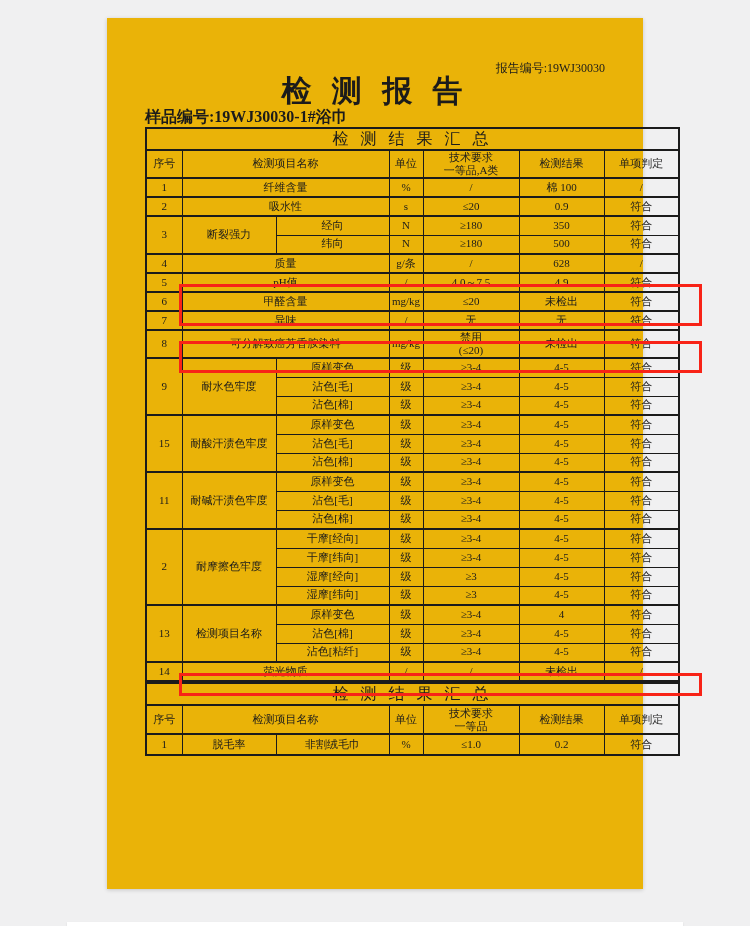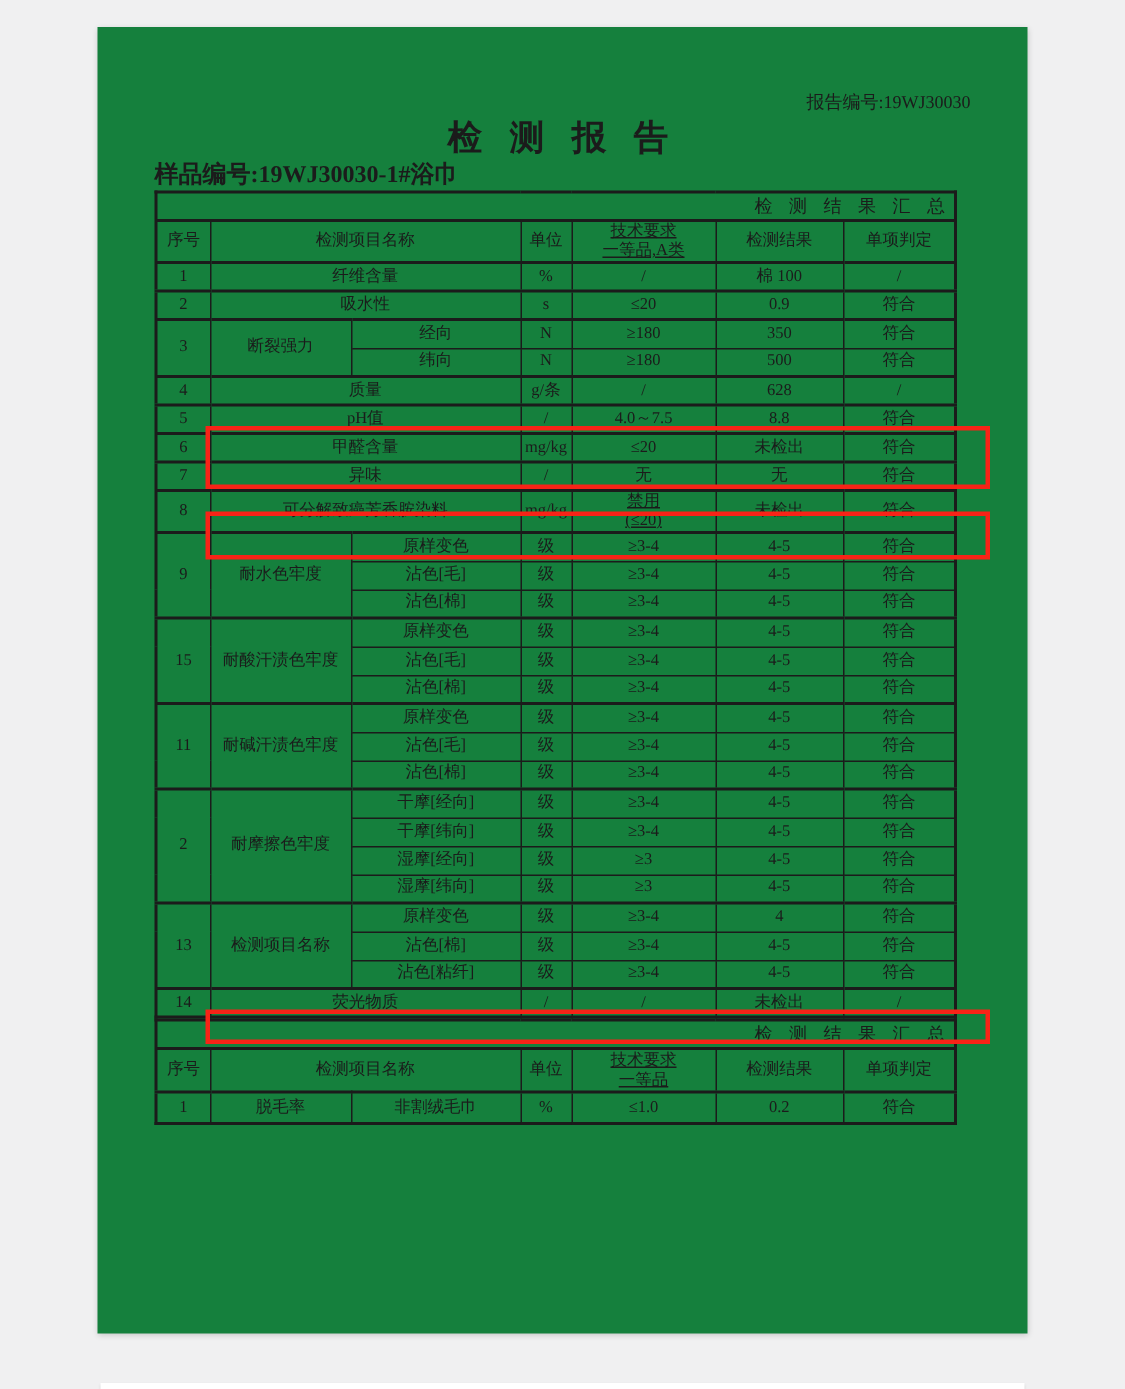--- a/index.html
+++ b/index.html
@@ -5,39 +5,39 @@
   html,body{margin:0;padding:0;}
   body{
     background:#f0f0f1;
     width:750px;height:926px;
     font-family:"Liberation Serif","DejaVu Serif",serif;
     color:#1b1b1b;
     -webkit-font-smoothing:antialiased;
   }
   .page{
     position:relative;
-    width:620px;height:871px;
+    width:536px;height:871px;
     margin:18px auto 0;
-    background:#15803d;
+    background:#eab308;
     box-shadow:0 1px 4px rgba(0,0,0,.18);
   }
   .next-page-strip{
     width:616px;height:4px;margin:33px auto 0;
     background:#ffffff;box-shadow:0 1px 2px rgba(0,0,0,.12);
   }
   .meta{
     padding:42px 38px 0 0;
     text-align:right;
     font-size:12px;line-height:16px;
   }
   .doc-title{
     height:30px;line-height:30px;
     text-align:center;
     font-family:"Liberation Sans","DejaVu Sans",sans-serif;
-    font-size:23px;font-weight:bold;letter-spacing:6px;
+    font-size:30px;font-weight:bold;letter-spacing:6px;
   }
   .sample-label{
     margin-left:38px;height:21px;line-height:22px;
     font-size:16px;font-weight:bold;
   }
   .sample-label.second{height:21px;padding-top:4px;line-height:23px;}
   table.rpt{
     margin-left:38px;
     border-collapse:collapse;table-layout:fixed;
     width:533px;
@@ -45,28 +45,28 @@
     font-size:11px;
   }
   table.rpt td{
     border:1px solid #1b1b1b;
     text-align:center;vertical-align:middle;
     padding:0 2px;overflow:hidden;
     line-height:1.25;
   }
   table.rpt tr{height:19px;}
   tr.cap-row{height:29px;}
-  tr.cap-row td{border-bottom-width:2px;font-size:12px;letter-spacing:4px;text-align:right;}
+  tr.cap-row td{border-bottom-width:2px;font-size:16px;letter-spacing:4px;}
   tr.head-row{height:28px;}
   tr.head-row td{border-bottom-width:2px;}
   table.rpt tr.g td{border-top-width:2px;}
   #row8{height:28px;}
   #t2 tr.head-row{height:29px;}
   #t2row1{height:21px;}
-  .two-line div{line-height:13px;text-decoration:underline;}
+  .two-line div{line-height:13px;}
   .hl{
     position:absolute;left:72px;width:523px;
     border:3px solid #f82317;
     box-sizing:border-box;
     pointer-events:none;z-index:4;
   }
 </style>
 </head>
 <body>
 
@@ -144,21 +144,21 @@
       <td>g/条</td>
       <td>/</td>
       <td>628</td>
       <td>/</td>
     </tr>
     <tr class="g" id="row5">
       <td>5</td>
       <td colspan="2">pH值</td>
       <td>/</td>
       <td>4.0～7.5</td>
-      <td>8.8</td>
+      <td>4.9</td>
       <td>符合</td>
     </tr>
     <tr class="g" id="row6">
       <td>6</td>
       <td colspan="2">甲醛含量</td>
       <td>mg/kg</td>
       <td>≤20</td>
       <td>未检出</td>
       <td>符合</td>
     </tr>

